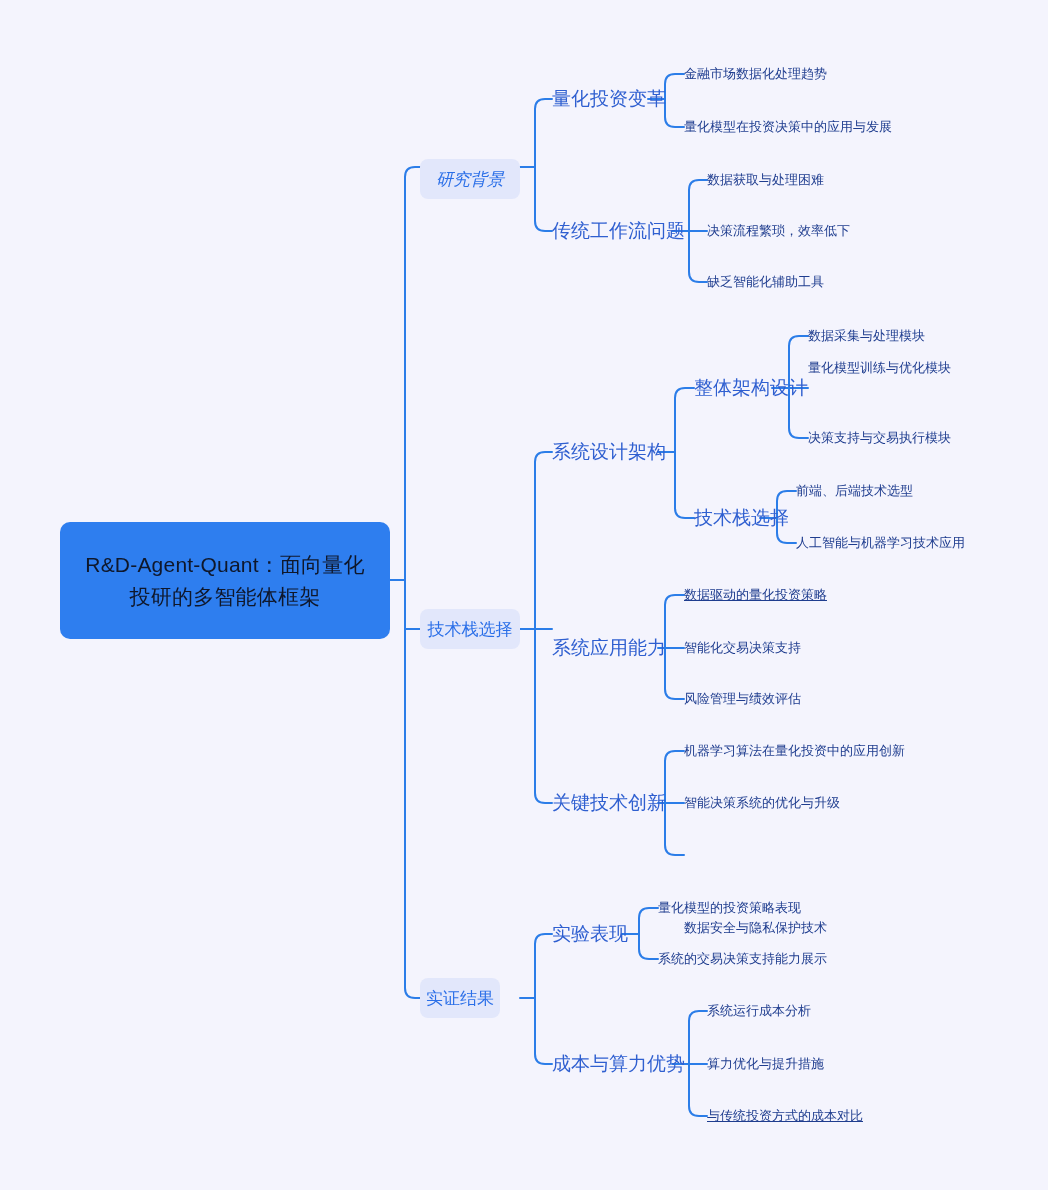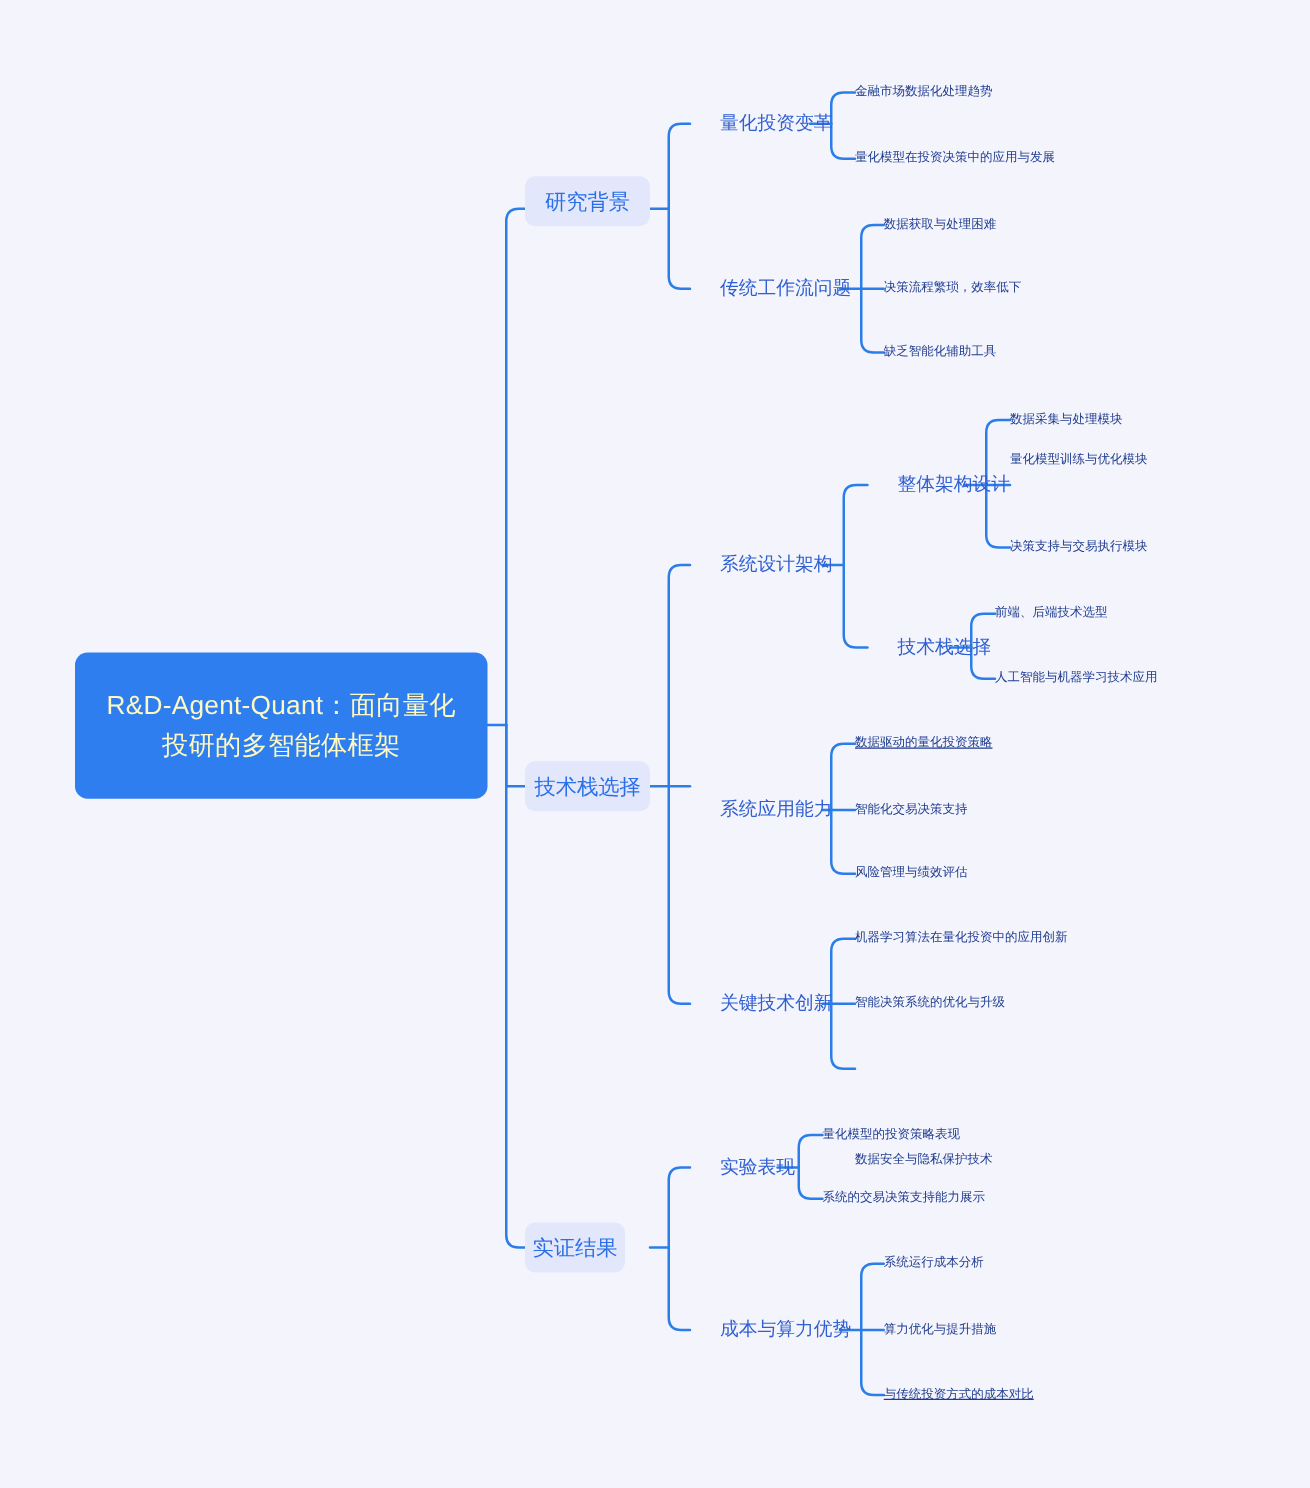--- a/index.html
+++ b/index.html
@@ -33,21 +33,21 @@
     white-space: nowrap;
   }
   
   .root {
     left: 60px;
     top: 522px;
     width: 330px;
     height: 117px;
     background: #2e7eef;
     border-radius: 10px;
-    color: #fef9c3;
+    color: #0f172a;
     font-size: 21px;
     line-height: 32px;
     letter-spacing: 0.2px;
     display: flex;
     align-items: center;
     justify-content: center;
     text-align: center;
     white-space: normal;
     padding: 0 23px;
   }
@@ -59,32 +59,31 @@
     font-size: 17px;
     height: 40px;
     display: flex;
     align-items: center;
     justify-content: center;
     padding: 0 18px;
   }
   
   .lvl2 {
     color: #2f5fd0;
-    font-size: 15px;
+    font-size: 19px;
     height: 20px;
     line-height: 20px;
     display: flex;
     align-items: center;
-    margin-left: 24px;
   }
   
   .leaf {
     color: #22409010;
     color: #1f3d8f;
-    font-size: 10px;
+    font-size: 13px;
     height: 20px;
     line-height: 20px;
     display: flex;
     align-items: center;
   }
 </style>
 </head>
 <body>
 
 <div id="canvas">
@@ -149,21 +148,21 @@
 
       <path d="M672 1064 L689 1064"></path>
       <path d="M689 1064 L689 1021 Q689 1011 699 1011 L707 1011"></path>
       <path d="M689 1064 L707 1064"></path>
       <path d="M689 1064 L689 1106 Q689 1116 699 1116 L707 1116"></path>
     </g>
   </svg>
 
   <div class="node root">R&amp;D-Agent-Quant：面向量化投研的多智能体框架</div>
 
-  <div class="node lvl1" style="left:420px; top:141px; width:100px;">研究背景</div>
+  <div class="node lvl1" style="left:420px; top:159px; width:100px;font-style:italic;">研究背景</div>
 
   <div class="node lvl2" style="left:552px; top:89px;">量化投资变革</div>
 
   <div class="node leaf" style="left:684px; top:64px;">金融市场数据化处理趋势</div>
   <div class="node leaf" style="left:684px; top:117px;">量化模型在投资决策中的应用与发展</div>
 
   <div class="node lvl2" style="left:552px; top:221px;">传统工作流问题</div>
 
   <div class="node leaf" style="left:707px; top:170px;">数据获取与处理困难</div>
   <div class="node leaf" style="left:707px; top:221px;">决策流程繁琐，效率低下</div>

